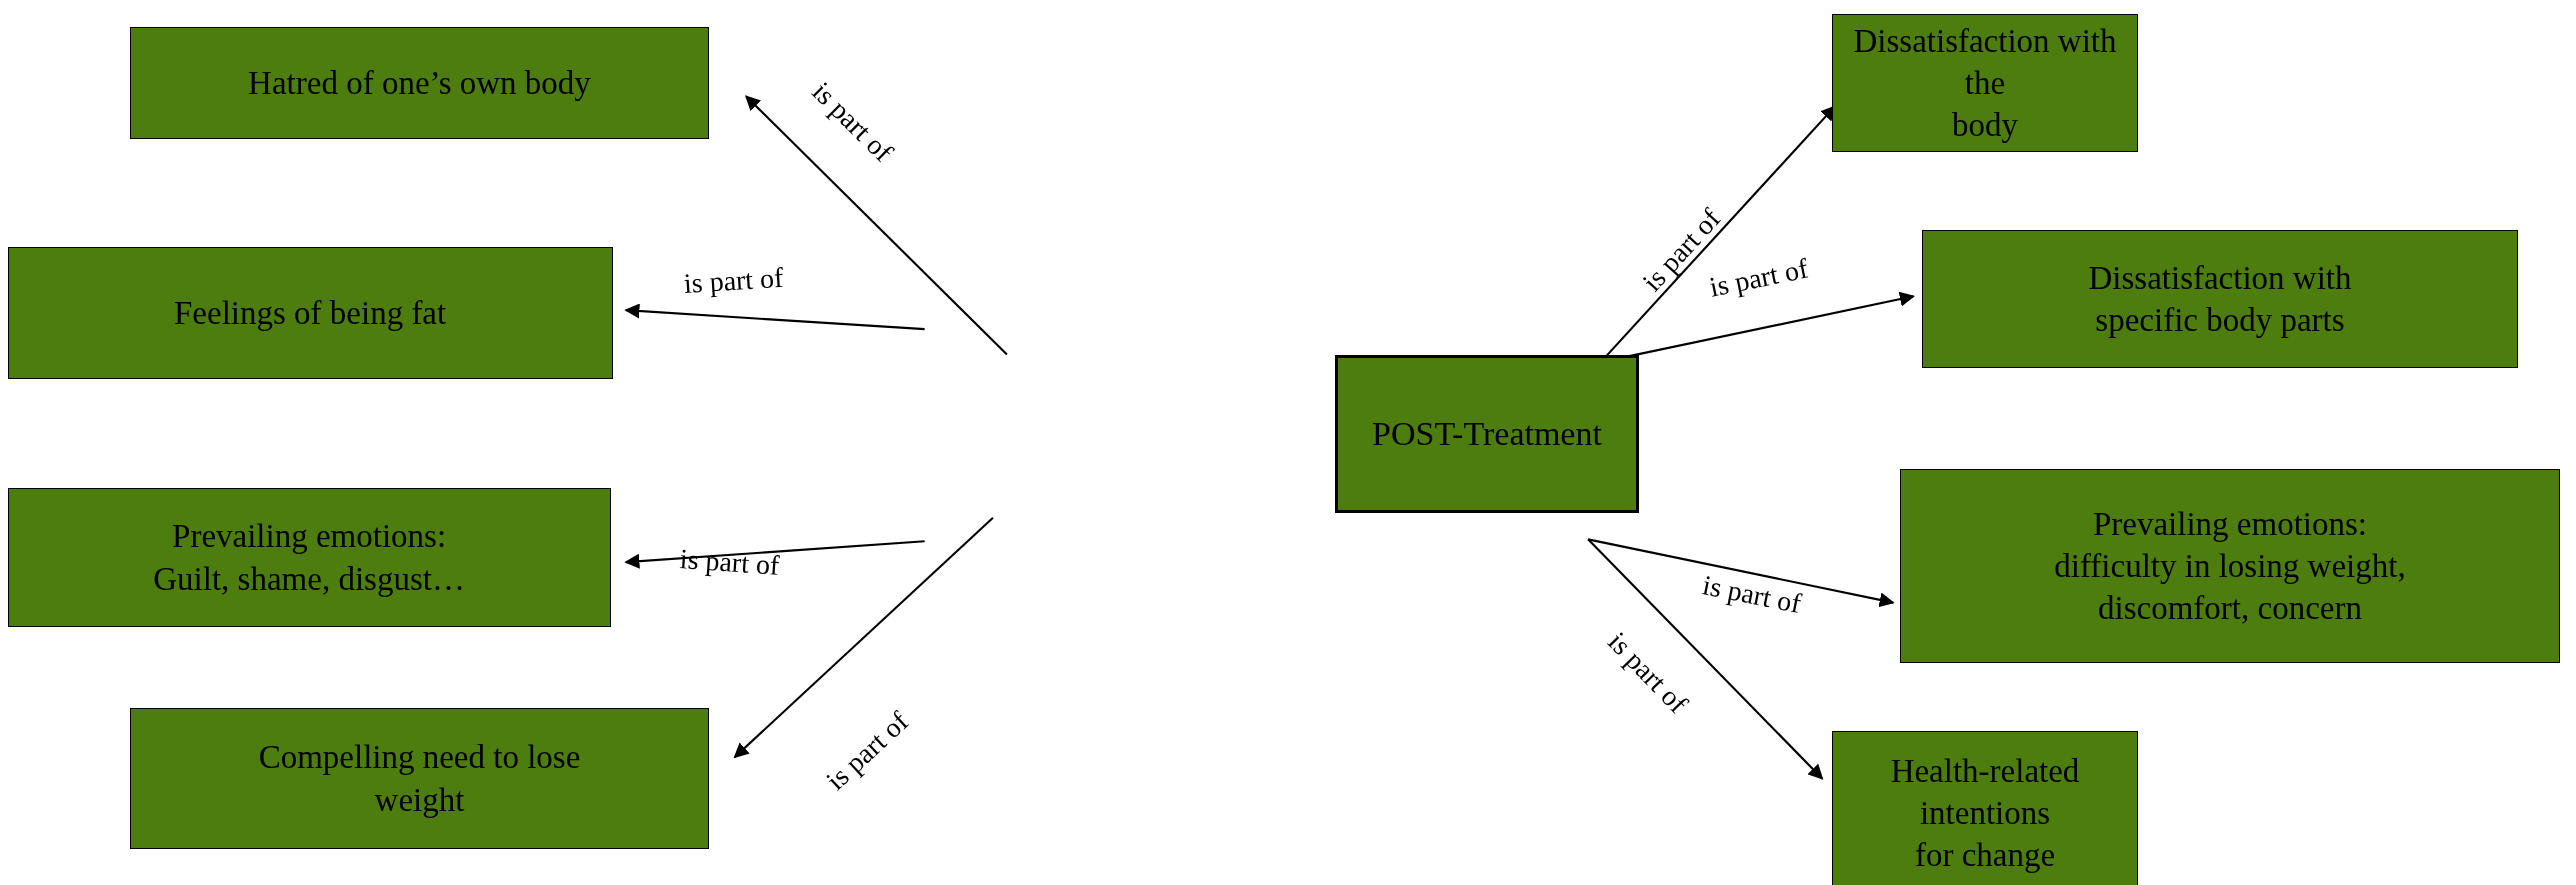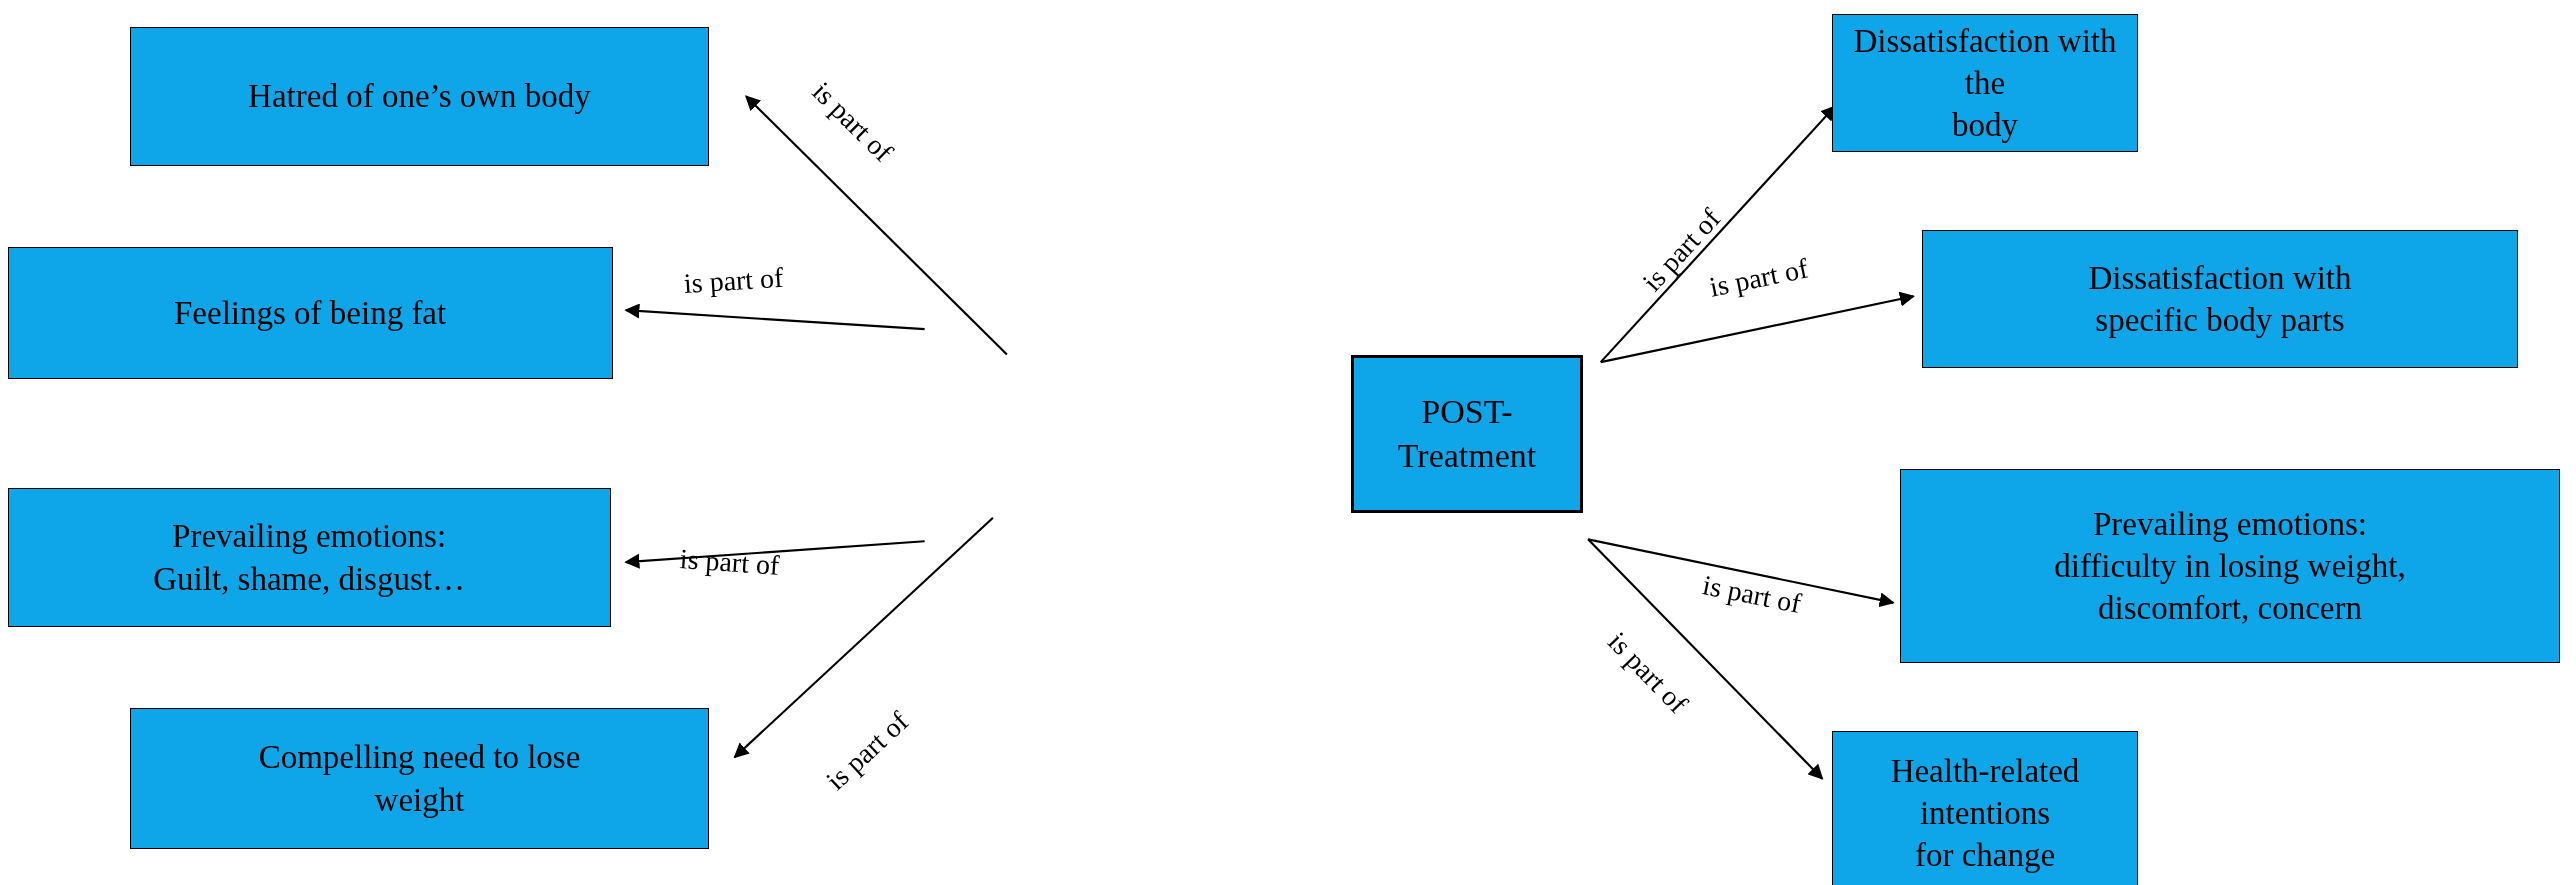--- a/index.html
+++ b/index.html
@@ -12,21 +12,21 @@
     position: relative;
     width: 2576px;
     height: 885px;
     background: #ffffff;
     overflow: hidden;
     font-family: "Liberation Serif", "DejaVu Serif", serif;
   }
   .node {
     position: absolute;
     box-sizing: border-box;
-    background: #0ea5e9;
+    background: #4d7c0f;
     border: 1.9px solid #000000;
     display: flex;
     align-items: center;
     justify-content: center;
     text-align: center;
     color: #000000;
     line-height: 1.28;
     z-index: 3;
     font-family: Liberation Serif, serif;
   }
@@ -37,26 +37,26 @@
     white-space: pre-line;
     font-size: 33px;
   }
   .node.center {
     border-width: 3.8px;
   }
   .node.center .label {
     font-size: 34px;
   }
   
-  #node-hatred        { left: 130px;  top: 27px;   width: 579px;  height: 139px; }
+  #node-hatred        { left: 130px;  top: 27px;   width: 579px;  height: 112px; }
   #node-feelings      { left: 7.6px;   top: 247px;  width: 605px;  height: 132px; }
   #node-prevailing    { left: 7.6px;   top: 488px;  width: 603px;  height: 139px; }
   #node-compelling    { left: 130px;  top: 708px; width: 579px;  height: 141px; }
   #node-pre           { left: 725px; top: 355px;  width: 557px;  height: 157px; }
-  #node-post          { left: 1335px; top: 355px;  width: 232px;  height: 158px; margin-left: 16px; }
+  #node-post          { left: 1335px; top: 355px;  width: 304px;  height: 158px; }
   #node-dissat-body   { left: 1832px; top: 14px;   width: 306px;  height: 138px; }
   #node-dissat-parts  { left: 1922px; top: 230px;  width: 596px;  height: 138px; }
   #node-post-emotions { left: 1900px; top: 469px;  width: 660px; height: 194px; }
   #node-health        { left: 1832px; top: 731px; width: 306px;  height: 164px; }
 
   #edges {
     position: absolute;
     left: 0;
     top: 0;
     width: 2576px;

